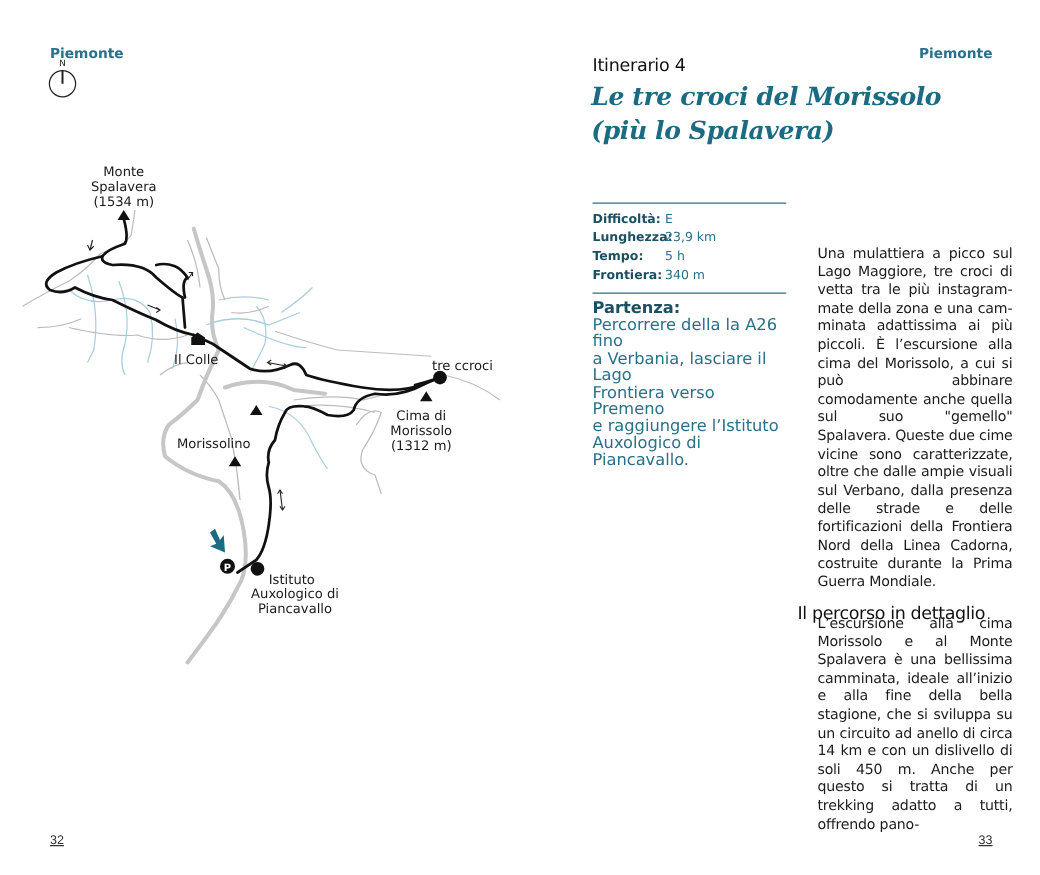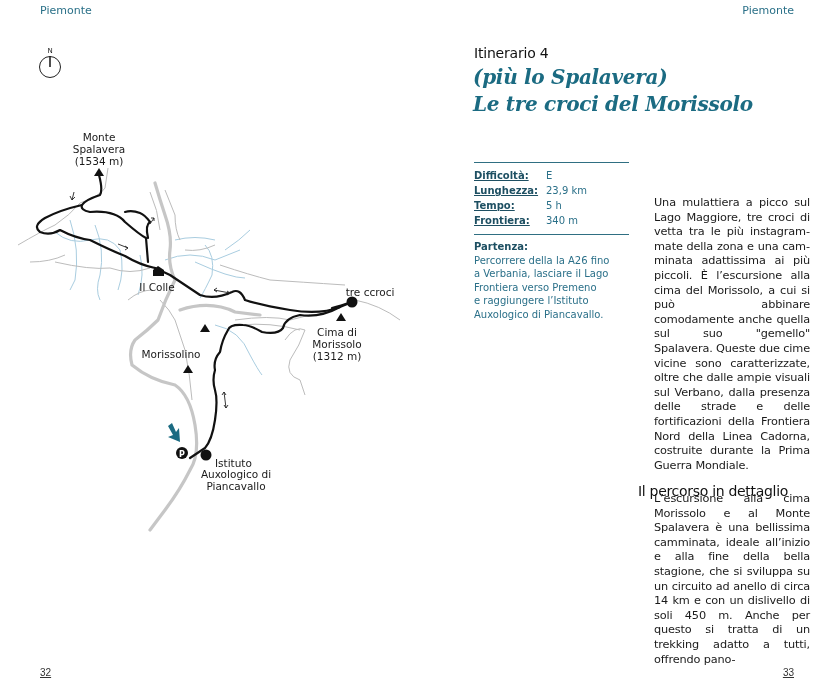--- a/index.html
+++ b/index.html
@@ -1,39 +1,39 @@
 <!DOCTYPE html>
 <html><head>
   <meta charset="utf-8">
   <style>
     html, body { margin: 0; padding: 0; background: #ffffff; }
     body { width: 832px; height: 700px; position: relative; overflow: hidden;
            font-family: "DejaVu Sans", sans-serif; color: #1c1c1c; }
-    .running-head { position: absolute; top: 4px; font-size: 11px; color: #2a7088; }
+    .running-head { position: absolute; top: 36px; font-size: 11px; color: #2a7088; font-weight: bold; }
     .rh-left { left: 40px; }
     .rh-right { right: 38px; }
     .folio { position: absolute; top: 667px; font-family: "Liberation Sans", sans-serif; font-size: 10px; color: #333; text-decoration: underline; }
     .folio-left { left: 40px; }
     .folio-right { right: 38px; margin-left: 40px; }
 
     #map { position: absolute; left: 0; top: 40px; width: 420px; height: 510px; }
     .map-label { font-family: "DejaVu Sans", sans-serif; font-size: 10.5px; fill: #1a1a1a; }
 
     .itin-kicker { position: absolute; left: 474px; top: 45px; font-size: 14px; color: #111; letter-spacing: -0.2px; }
     .itin-title { position: absolute; left: 473px; top: 64px; width: 350px;
                   font-family: "DejaVu Serif", serif; font-style: italic; font-weight: bold;
                   font-size: 20px; line-height: 27px; color: #1b6b82; letter-spacing: -0.3px; }
 
     .info-box { position: absolute; left: 474px; top: 162px; width: 155px; }
     .info-rule { border-top: 1px solid #2f6f82; height: 0; }
     .info-table { margin-top: 5px; margin-bottom: 6px; font-size: 10px; line-height: 15px; }
     .info-row { display: flex; }
-    .info-key { color: #1d4f62; font-weight: bold; width: 72px; text-decoration: underline; }
+    .info-key { color: #1d4f62; font-weight: bold; width: 58px; }
     .info-val { color: #2b7089; }
-    .partenza { margin-top: 5px; font-size: 10px; line-height: 13.5px; color: #2b7089; }
+    .partenza { margin-top: 5px; font-size: 13px; line-height: 13.5px; color: #2b7089; }
     .partenza-label { color: #1d4f62; font-weight: bold; }
 
     .body-col { position: absolute; left: 654px; top: 196px; width: 156px;
                 font-size: 11.3px; line-height: 14.6px; color: #1a1a1a; text-align: justify;
                 font-family: "DejaVu Sans", sans-serif; letter-spacing: -0.15px; }
     .body-col p { margin: 0; }
     .section-h { position: absolute; left: 638px; top: 483px; font-size: 14px; color: #111;
                  letter-spacing: -0.3px; }
     .body-col-2 { top: 492px; }
   </style>
@@ -139,22 +139,22 @@
   <text class="map-label" text-anchor="middle" x="337" y="348">Morissolo</text>
   <text class="map-label" text-anchor="middle" x="337" y="360">(1312 m)</text>
   <text class="map-label" text-anchor="middle" x="171" y="358">Morissolino</text>
   <text class="map-label" text-anchor="start" x="215" y="467">Istituto</text>
   <text class="map-label" text-anchor="middle" x="236" y="478">Auxologico di</text>
   <text class="map-label" text-anchor="middle" x="236" y="490">Piancavallo</text>
 </svg>
 
 <div class="itin-kicker">Itinerario 4</div>
 <div class="itin-title">
+  <div>Le tre croci del Morissolo</div>
   <div>(più lo Spalavera)</div>
-  <div>Le tre croci del Morissolo</div>
 </div>
 
 <div class="info-box">
   <div class="info-rule"></div>
   <div class="info-table">
     <div class="info-row">
       <span class="info-key">Difficoltà:</span>
       <span class="info-val">E</span>
     </div>
     <div class="info-row">

